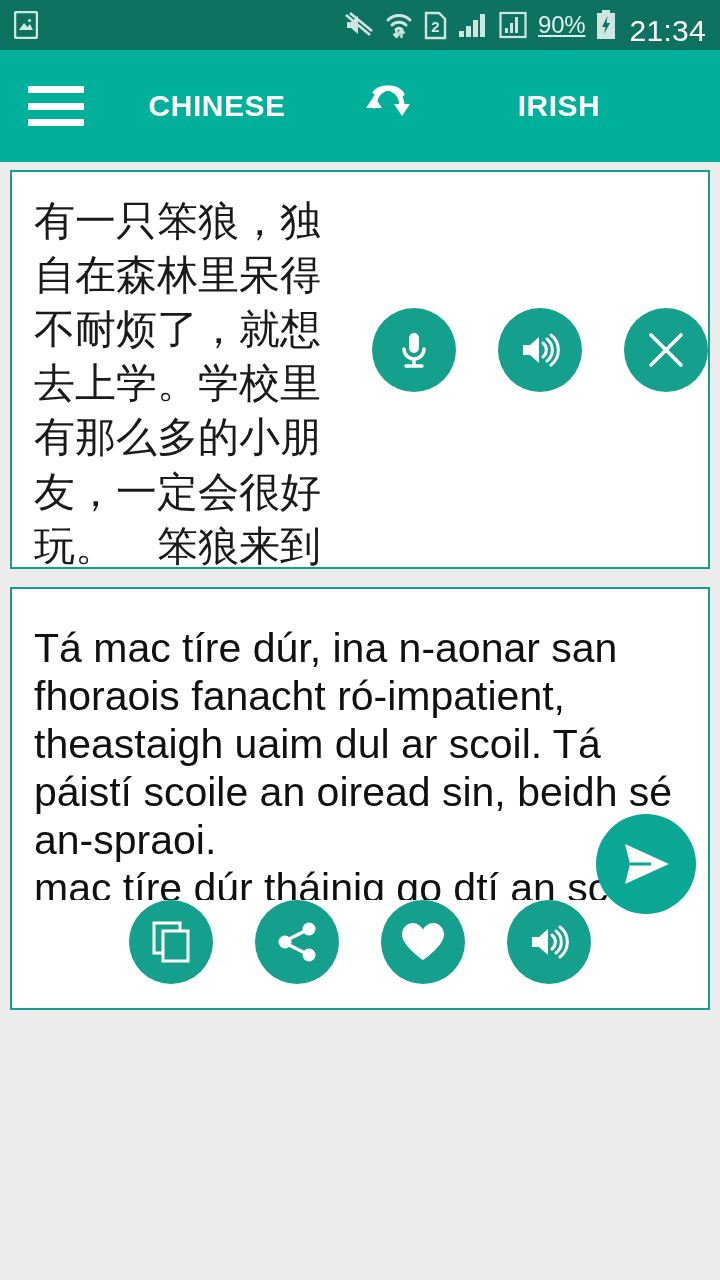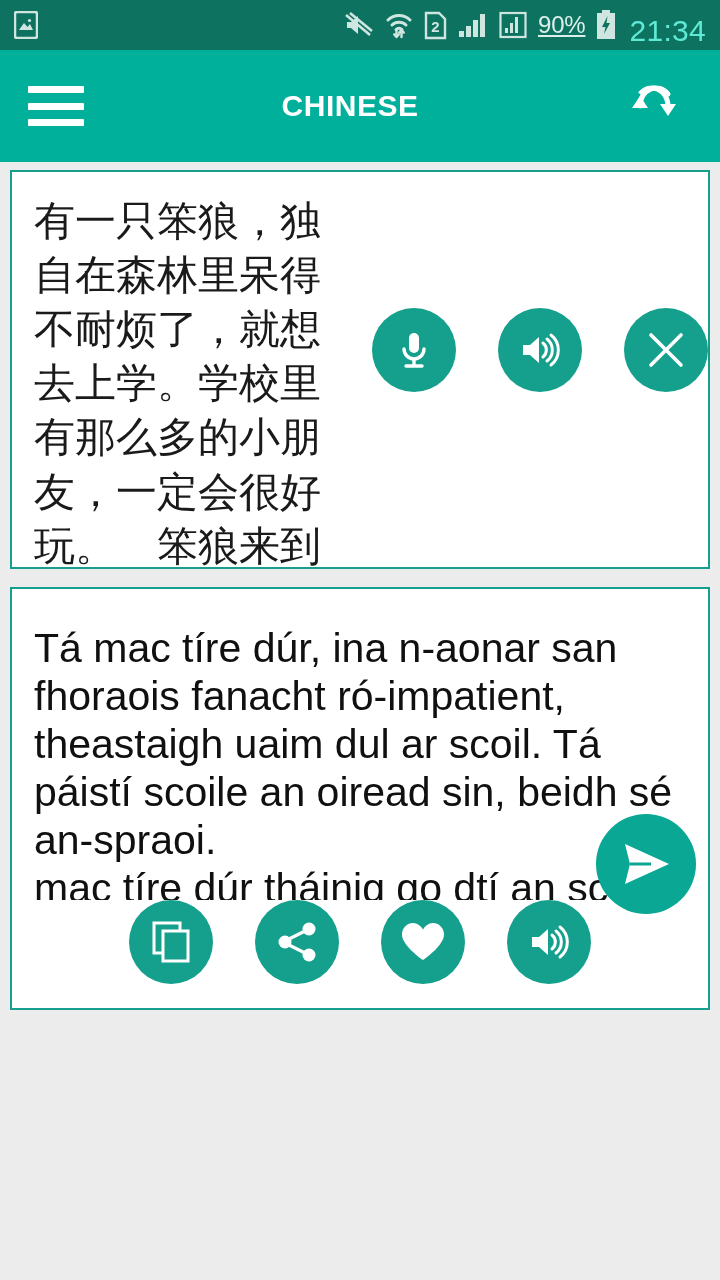--- a/index.html
+++ b/index.html
@@ -15,21 +15,21 @@
     height: 50px; width: 100%;
     background: #0e7261;
     display: flex; align-items: center;
     padding: 0 14px;
     color: #d8ece7;
   }
   .status-left { display: flex; align-items: center; gap: 10px; }
   .status-right { margin-left: auto; display: flex; align-items: center; gap: 11px; }
   .status-icon { display: flex; align-items: center; justify-content: center; }
   .battery-pct { font-size: 24px; letter-spacing: -0.2px; color: #dceee9; text-decoration: underline; }
-  .clock { font-size: 30px; color: #5eead4; letter-spacing: 0.3px; margin-left: 2px; margin-top: 12px; }
+  .clock { font-size: 30px; color: #ffffff; letter-spacing: 0.3px; margin-left: 2px; margin-top: 12px; }
 
   
   .app-bar {
     height: 112px; width: 100%;
     background: #00b09b;
     display: flex; align-items: center;
     padding: 0 28px;
   }
   .hamburger { width: 56px; height: 40px; display: flex; flex-direction: column;
                justify-content: space-between; cursor: pointer; flex: 0 0 auto; }
@@ -177,20 +177,21 @@
   </div>
   <div class="lang lang-src">CHINESE</div>
   <div class="swap-btn">
     <svg width="68" height="68" viewBox="0 0 68 68">
       <path d="M20 34 A16 18 0 0 1 48 22" fill="none" stroke="#fff" stroke-width="5" stroke-linecap="round"></path>
       <path d="M48 46 A16 18 0 0 1 20 34" fill="none" stroke="#fff" stroke-width="5" stroke-linecap="butt" transform="rotate(180 34 34)"></path>
       <polygon points="20,24 28,36 12,36" fill="#fff"></polygon>
       <polygon points="48,44 40,32 56,32" fill="#fff"></polygon>
     </svg>
   </div>
+  <div class="lang lang-dst">IRISH</div>
 </div>
 
 <div class="content">
 
   <div class="card card-source">
     <div class="src-text"><span>有一只笨狼，独自在森林里呆得不耐烦了，就想去上学。学校里有那么多的小朋友，一定会很好玩。　笨狼来到学校，坐在小朋友们中间，听老师讲课。</span><span class="caret"></span></div>
     <div class="btn-row btn-row-src">
       <button class="fab">
         <svg width="40" height="44" viewBox="0 0 40 44">
           <rect x="15" y="5" width="10" height="20" rx="5" fill="#fff"></rect>

